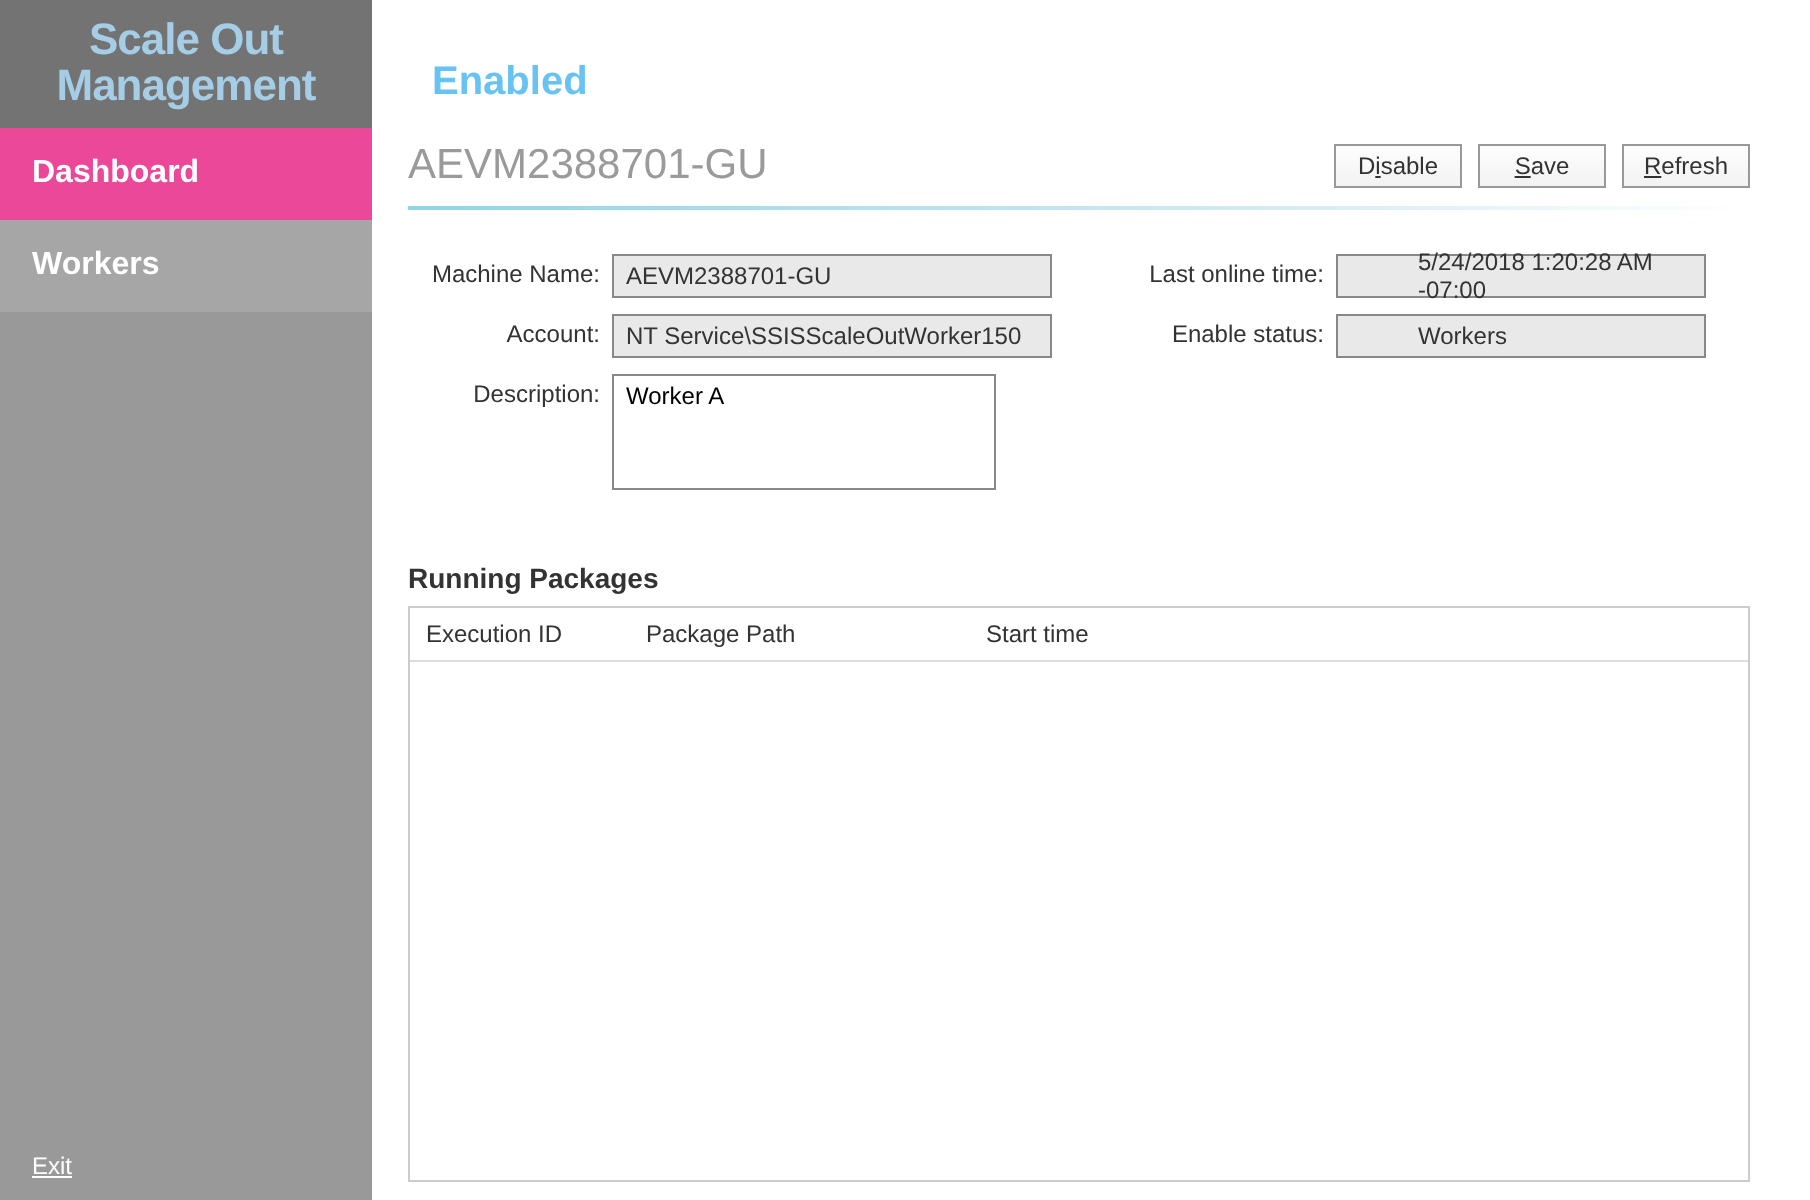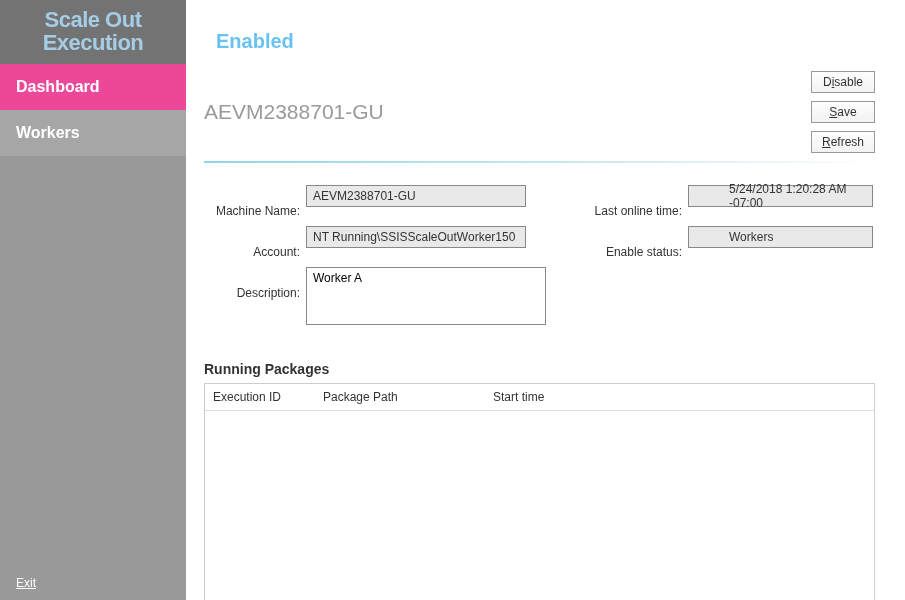--- a/index.html
+++ b/index.html
@@ -11,50 +11,50 @@
   .sidebar-item { color: #fff; font-size: 16px; font-weight: 600; padding: 14px 16px; cursor: pointer; }
   .sidebar-item.dashboard { background: #ec4899; }
   .sidebar-item.workers { background: #a6a6a6; }
   .sidebar-footer { margin-top: auto; padding: 10px 16px; }
   .sidebar-footer .exit { color: #fff; text-decoration: underline; font-size: 12px; cursor: pointer; }
 
   .main { flex: 1; background: #fff; padding: 0 0 0 0; position: relative; }
   .details-title { color: #69c3f2; font-size: 20px; font-weight: 700; padding: 30px 0 8px 30px; }
   .header-row { display: flex; align-items: center; padding: 10px 30px 4px 18px; }
   .machine-title { color: #9a9a9a; font-size: 21px; flex: 0 0 auto; }
-  .header-actions { margin-left: auto; display: flex; gap: 8px; flex-direction: column; }
+  .header-actions { margin-left: auto; display: flex; gap: 8px; }
   .btn { border: 1px solid #999; background: linear-gradient(#fefefe,#f2f2f2); padding: 3px 0; font-size: 12px; min-width: 64px; text-align: center; cursor: pointer; }
   .btn .ul { text-decoration: underline; }
   .header-sep { height: 2px; background: linear-gradient(to right, #8fd5e6 0%, #cfe9f0 60%, #fff 100%); margin: 4px 30px 0 18px; }
 
   .form-area { display: flex; padding: 22px 30px 0 18px; gap: 40px; }
   .form-col { display: flex; flex-direction: column; gap: 8px; flex: 1; }
   .form-row { display: flex; align-items: flex-start; gap: 6px; }
-  .form-label { width: 96px; text-align: right; font-size: 12px; padding-top: 3px; margin-top: 16px; }
+  .form-label { width: 96px; text-align: right; font-size: 12px; padding-top: 3px; }
   .col-right .form-label { width: 96px; }
   .field { border: 1px solid #888; background: #e9e9e9; padding: 3px 6px; font-size: 12px; height: 22px; width: 220px; display: flex; align-items: center; }
   .field.ro-right { width: 185px; padding-left: 40px; }
-  .textarea { border: 1px solid #888; background: #fff; padding: 3px 6px; font-size: 12px; width: 240px; height: 58px; resize: none; font-family: inherit; }
+  .textarea { border: 1px solid #888; background: #fff; padding: 3px 6px; font-size: 12px; width: 192px; height: 58px; resize: none; font-family: inherit; }
 
   .section-title { font-weight: 700; font-size: 14px; padding: 36px 0 6px 18px; }
   .table-wrap { margin: 0 30px 20px 18px; border: 1px solid #ccc; border-top: 1px solid #ccc; height: 288px; background: #fff; }
   .table-head { display: flex; border-bottom: 1px solid #ddd; }
   .th { font-size: 12px; padding: 6px 8px; color: #333; }
   .th.exec { width: 110px; }
   .th.path { width: 170px; }
   .th.start { flex: 1; }
 </style>
 </head>
 <body>
 
 <div class="root">
   <div class="sidebar">
     <div class="sidebar-title">
       <div>Scale Out</div>
-      <div>Execution</div>
+      <div>Management</div>
     </div>
     <div class="sidebar-items">
       <div class="sidebar-item dashboard">
         <span>Dashboard</span>
       </div>
       <div class="sidebar-item workers">
         <span>Workers</span>
       </div>
     </div>
     <div class="sidebar-footer">
@@ -76,21 +76,21 @@
     <div class="header-sep"></div>
 
     <div class="form-area">
       <div class="form-col">
         <div class="form-row">
           <div class="form-label">Machine Name:</div>
           <div class="field">AEVM2388701-GU</div>
         </div>
         <div class="form-row">
           <div class="form-label">Account:</div>
-          <div class="field">NT Running\SSISScaleOutWorker150</div>
+          <div class="field">NT Service\SSISScaleOutWorker150</div>
         </div>
         <div class="form-row">
           <div class="form-label">Description:</div>
           <textarea class="textarea" style="">Worker A</textarea>
         </div>
       </div>
       <div class="form-col col-right">
         <div class="form-row">
           <div class="form-label">Last online time:</div>
           <div class="field ro-right">5/24/2018 1:20:28 AM -07:00</div>

